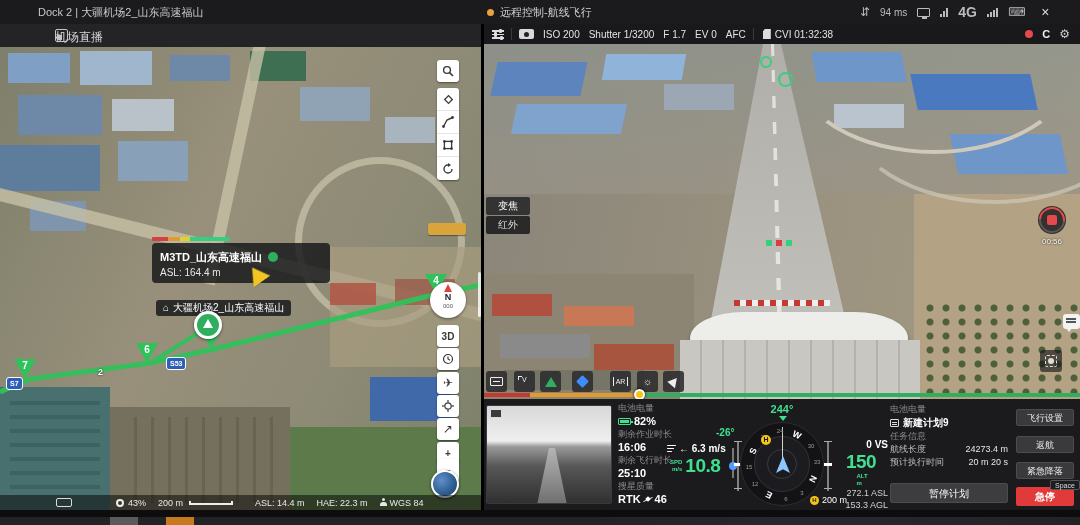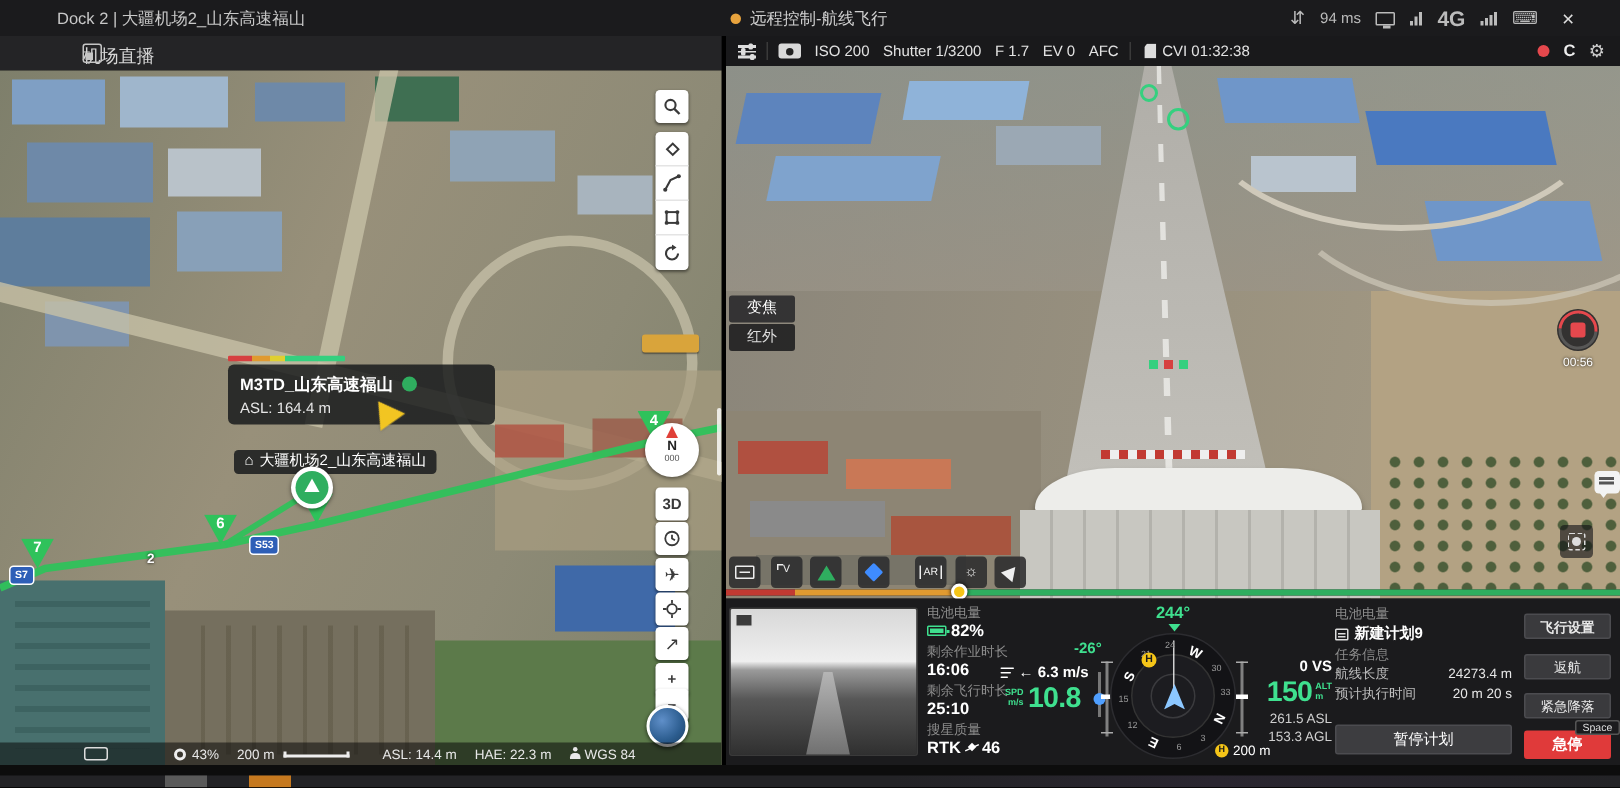--- a/index.html
+++ b/index.html
@@ -177,21 +177,21 @@
 #dial .vline { position:absolute; left:41px; top:4px; width:1px; height:38px; background:#ffffffcc; }
 #dial .dl { position:absolute; color:#fff; font-size:9px; font-weight:bold; transform:translate(-50%,-50%); }
 #dial .dn { position:absolute; color:#9a9a9a; font-size:6px; transform:translate(-50%,-50%); }
 #dial .drone { position:absolute; left:35px; top:33px; width:14px; height:17px; background:#8cc7ff; clip-path:polygon(50% 0,100% 100%,50% 78%,0 100%); filter:drop-shadow(0 0 1px #fff); }
 #home-badge { position:absolute; left:20px; top:12px; width:10px; height:10px; border-radius:50%; background:#f5c518; color:#1a1a1a; font-size:7px; font-weight:bold; text-align:center; line-height:10px; }
 #home-dist { position:absolute; left:326px; top:96px; display:flex; align-items:center; gap:3px; color:#fff; font-size:9px; white-space:nowrap; }
 #home-dist .hb { width:9px; height:9px; border-radius:50%; background:#f5c518; color:#1a1a1a; font-size:6px; font-weight:bold; text-align:center; line-height:9px; }
 
 #vsalt { position:absolute; left:350px; top:40px; width:54px; text-align:right; }
 #vs { color:#fff; font-size:10px; font-weight:bold; }
-#alt-row { display:flex; justify-content:flex-end; align-items:center; margin-top:1px; }
+#alt-row { display:flex; justify-content:flex-end; align-items:center; margin-top:1px;flex-direction:column; }
 #alt-val { color:#3fe08f; font-size:19px; font-weight:bold; letter-spacing:-.5px; }
 #alt-stack { margin-left:2px; color:#3fe08f; font-size:6px; font-weight:bold; line-height:7px; text-align:left; }
 .asl-agl { color:#cfcfcf; font-size:9px; line-height:12px; }
 
 #task { position:absolute; left:406px; top:4px; width:118px; }
 #task .glb { color:#8b8b8b; font-size:9px; line-height:13px; }
 #task-name-row { display:flex; align-items:center; gap:4px; color:#fff; font-size:10px; font-weight:bold; line-height:14px; }
 .task-ic { width:9px; height:8px; border:1px solid #ddd; border-radius:1px; position:relative; }
 .task-ic::after { content:""; position:absolute; left:1px; top:2px; width:5px; height:1px; background:#ddd; box-shadow:0 2px 0 #ddd; }
 .trow { display:flex; justify-content:space-between; color:#e6e6e6; font-size:9px; line-height:13px; }
@@ -551,21 +551,21 @@
         <span class="hb">H</span>
         <span>200 m</span>
       </div>
 
       <div id="vsalt">
         <div id="vs">0 VS</div>
         <div id="alt-row">
           <span id="alt-val">150</span>
           <span id="alt-stack"><span>ALT</span><br><span>m</span></span>
         </div>
-        <div class="asl-agl">261.5 ASL</div>
+        <div class="asl-agl">272.1 ASL</div>
         <div class="asl-agl">153.3 AGL</div>
       </div>
 
       <div id="task">
         <div class="glb">电池电量</div>
         <div id="task-name-row">
           <span class="task-ic"></span>
           <span>新建计划9</span>
         </div>
         <div class="glb">任务信息</div>
@@ -573,21 +573,21 @@
             <span class="k">航线长度</span>
             <span>24273.4 m</span>
           </div>
         <div class="trow">
             <span class="k">预计执行时间</span>
             <span>20 m 20 s</span>
           </div>
       </div>
       <div id="pause-btn">暂停计划</div>
 
-      <div class="act-btn" style="top:10px;font-weight:bold;">飞行设置</div>
+      <div class="act-btn" style="top:10px;">飞行设置</div>
       <div class="act-btn" style="top:37px;">返航</div>
       <div class="act-btn" style="top:63px;">紧急降落</div>
       <div id="stop-btn">急停</div>
       <div id="space-tag">Space</div>
     </div>
   </div>
 
   <div id="bottom-strip">
     <div class="bar"></div>
     <div class="seg-gray"></div>

